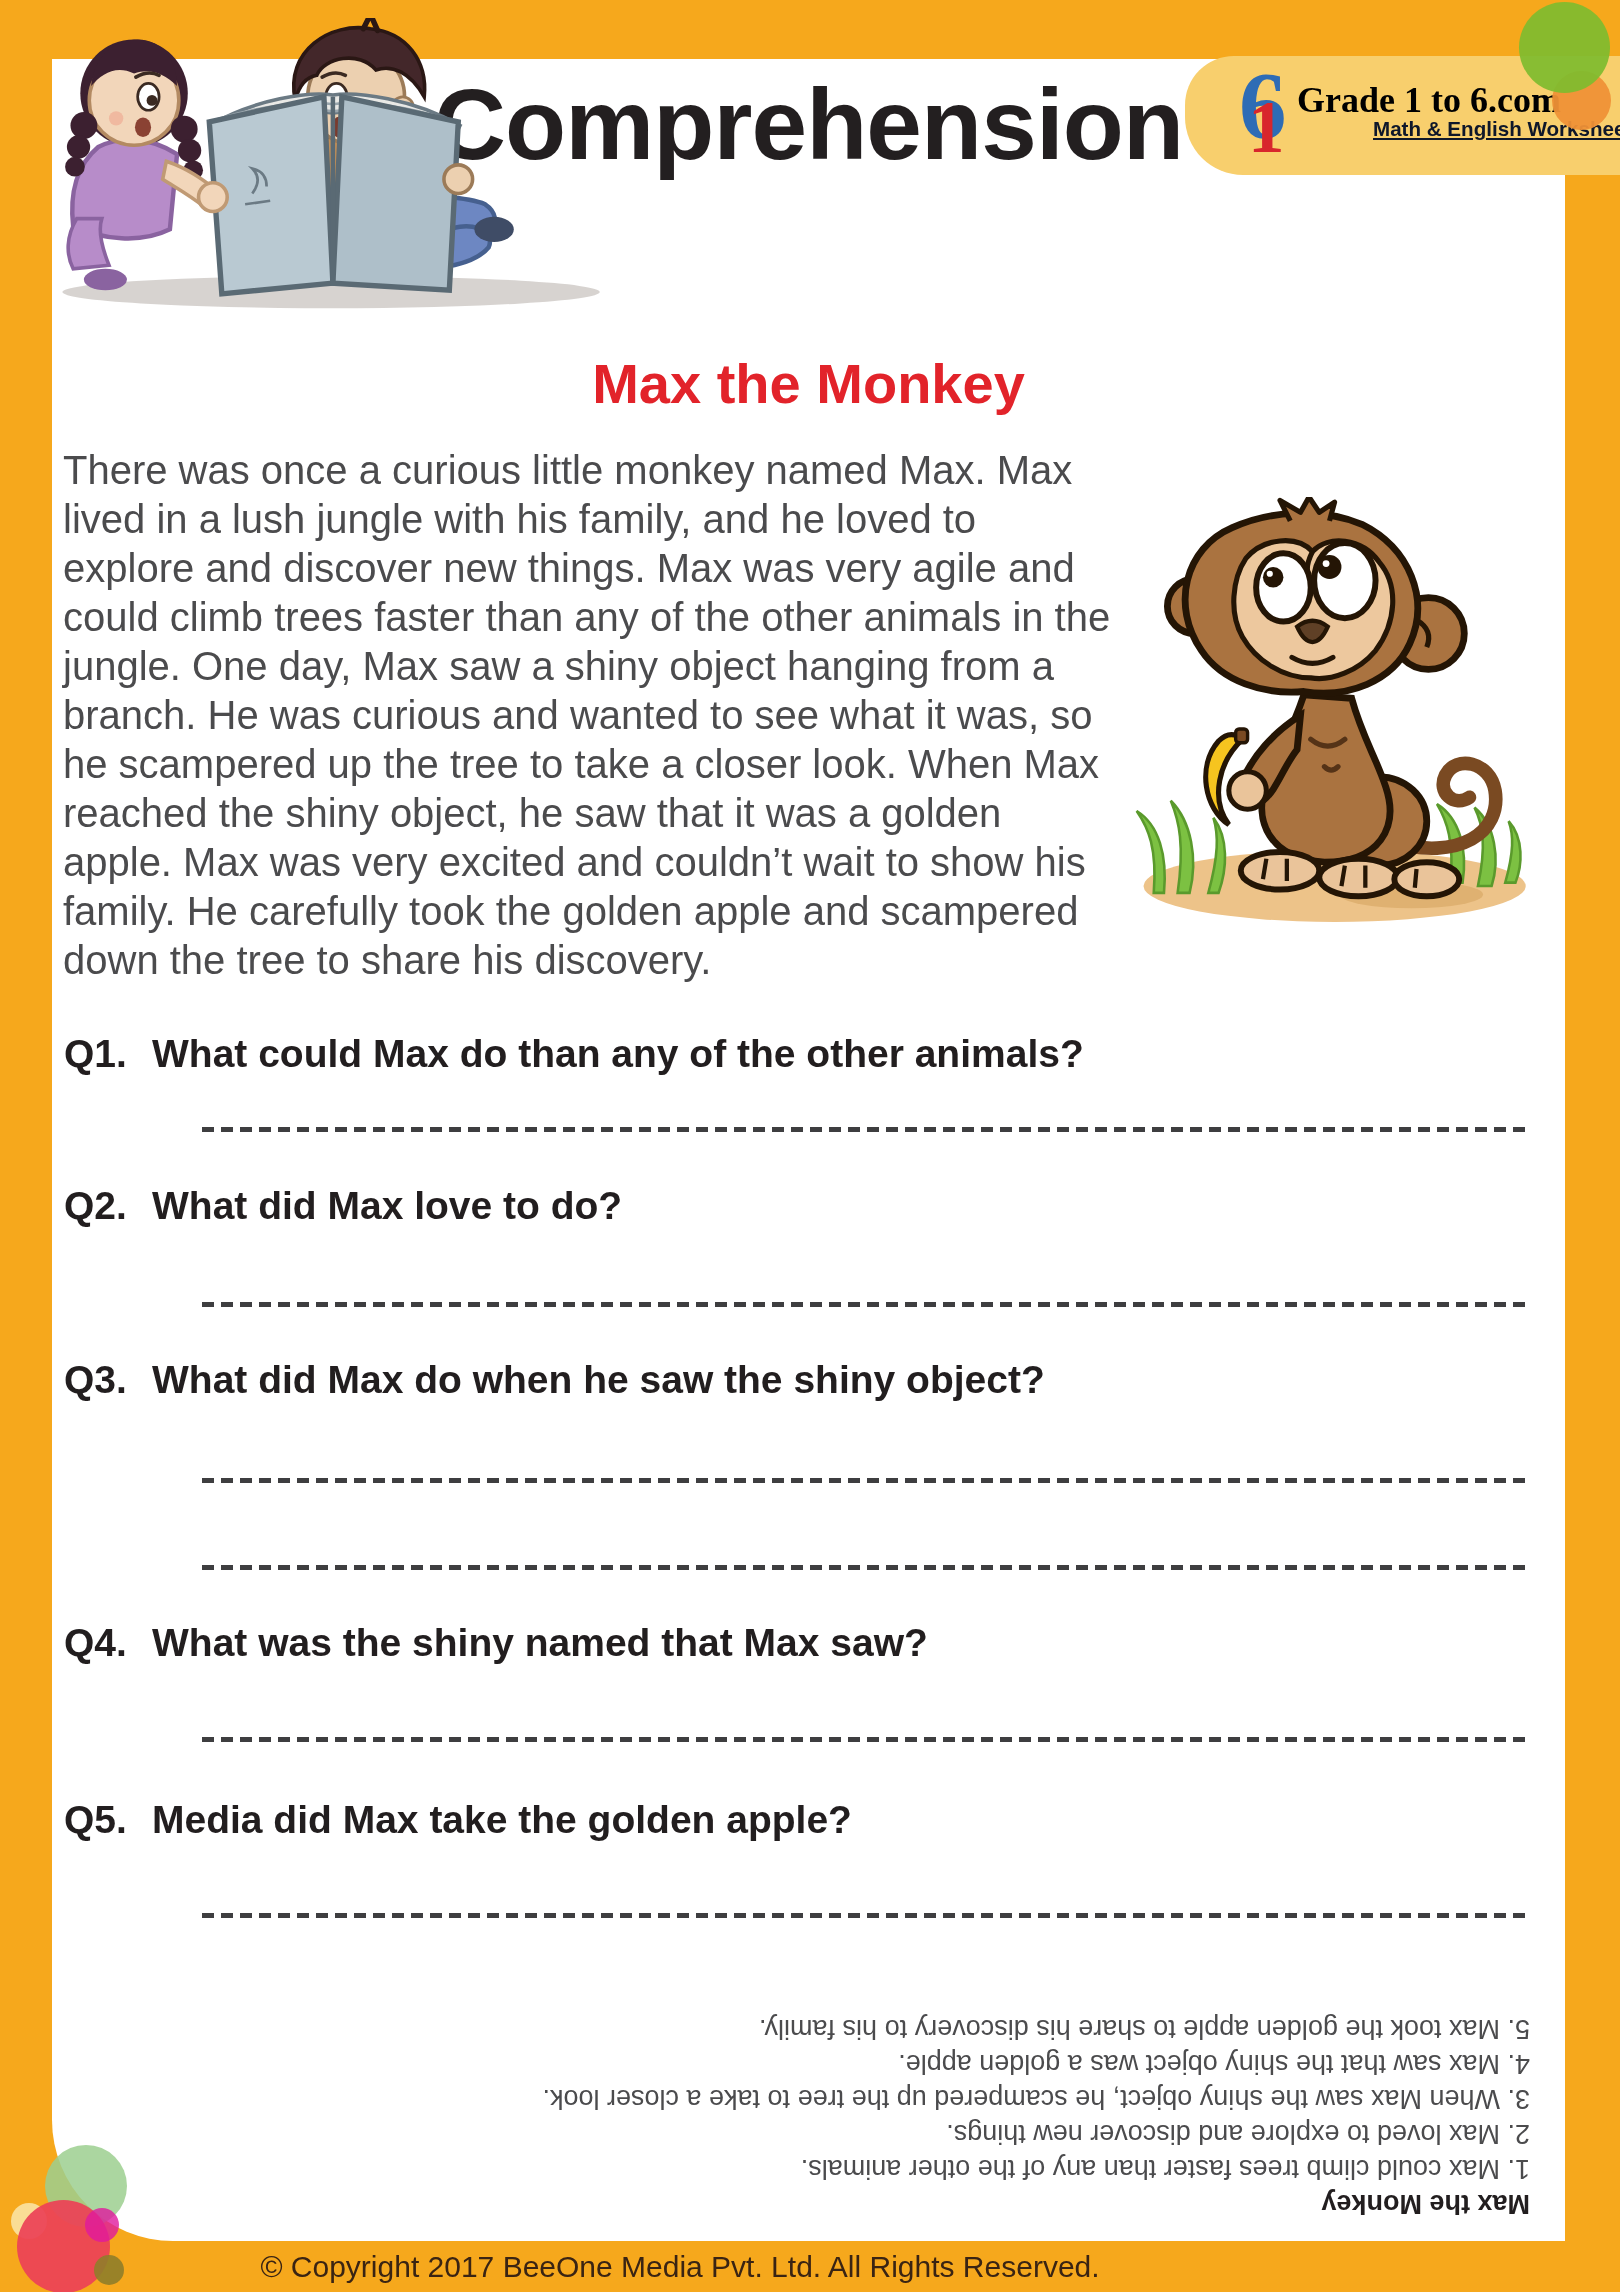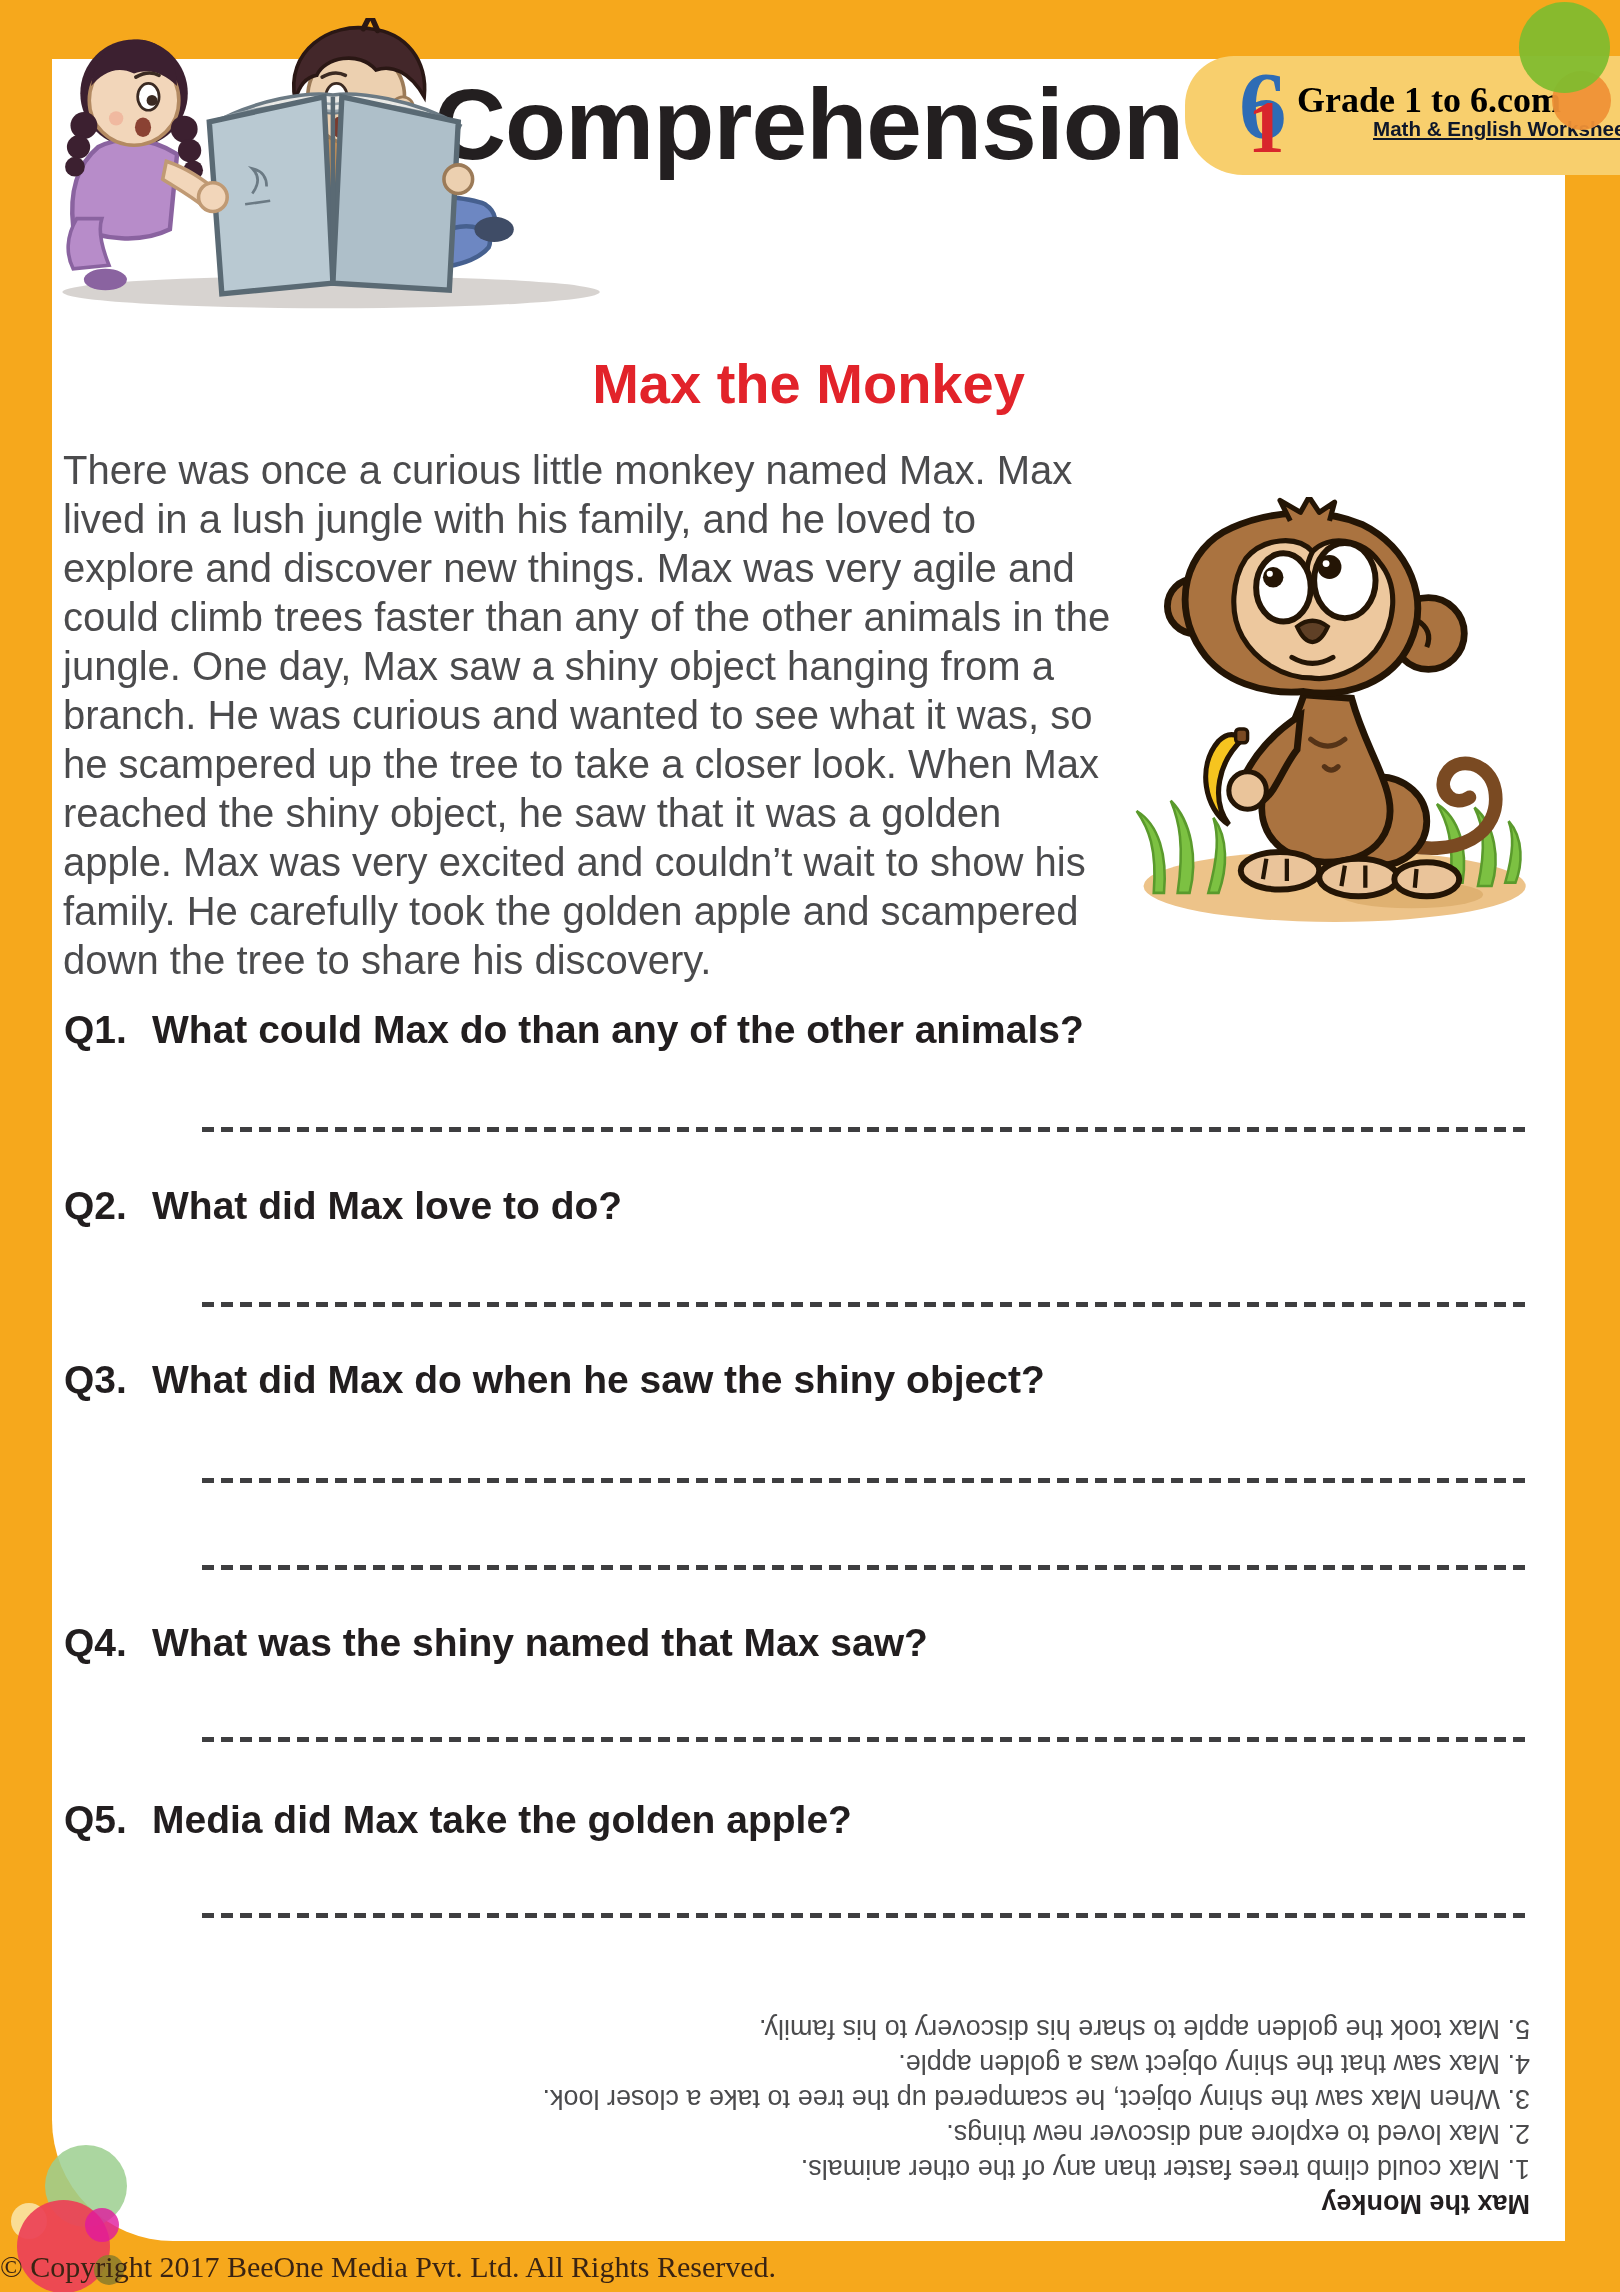--- a/index.html
+++ b/index.html
@@ -48,22 +48,22 @@
   }
   
   .answer-key{
     position:absolute;left:61px;top:2011px;width:1469px;height:210px;
     transform:rotate(180deg);
     font-size:27px;line-height:35px;color:#4B4B4D;text-align:left;
   }
   .answer-key .ak-heading{font-weight:bold;color:#221E1F;}
   
   .copyright{
-    position:absolute;left:0;top:2250px;width:1360px;
-    font-family:Liberation Serif, serif;font-size:30px;color:#3A2413;
+    position:absolute;left:0;top:2250px;width:1360px;text-align:center;
+    font-family:Liberation Sans, sans-serif;font-size:30px;color:#3A2413;
   }
   .kids{position:absolute;left:23px;top:18px;width:618px;height:287px;}
 </style>
 </head>
 <body>
 
 <div class="sheet"></div>
 
 <div class="logo-blob"></div>
 <div class="logo-mark6">6</div>
@@ -134,21 +134,21 @@
       <circle cx="80" cy="45" r="1.8" fill="#ffffff"></circle>
       <circle cx="113" cy="39" r="2" fill="#ffffff"></circle>
 
       <path d="M96,76 Q105,69 114,76 Q110,85 105,85 Q100,85 96,76 Z" fill="#5F4026" stroke="#241505" stroke-width="2.5"></path>
       <path d="M93,94 Q105,101 117,94" fill="none" stroke="#241505" stroke-width="3" stroke-linecap="round"></path>
     </svg>
   </div>
   <span>There was once a curious little monkey named Max. Max lived in a lush jungle with his family, and he loved to explore and discover new things. Max was very agile and could climb trees faster than any of the other animals in the jungle. One day, Max saw a shiny object hanging from a branch. He was curious and wanted to see what it was, so he scampered up the tree to take a closer look. When Max reached the shiny object, he saw that it was a golden apple. Max was very excited and couldn’t wait to show his family. He carefully took the golden apple and scampered down the tree to share his discovery.</span>
 </div>
 
-<div class="q" style="top:1008px">
+<div class="q" style="top:1032px">
   <span class="qnum">Q1.</span><span>What could Max do than any of the other animals?</span>
 </div>
 <div class="dash" style="top:1127px"></div>
 
 <div class="q" style="top:1184px">
   <span class="qnum">Q2.</span><span>What did Max love to do?</span>
 </div>
 <div class="dash" style="top:1302px"></div>
 
 <div class="q" style="top:1358px">

